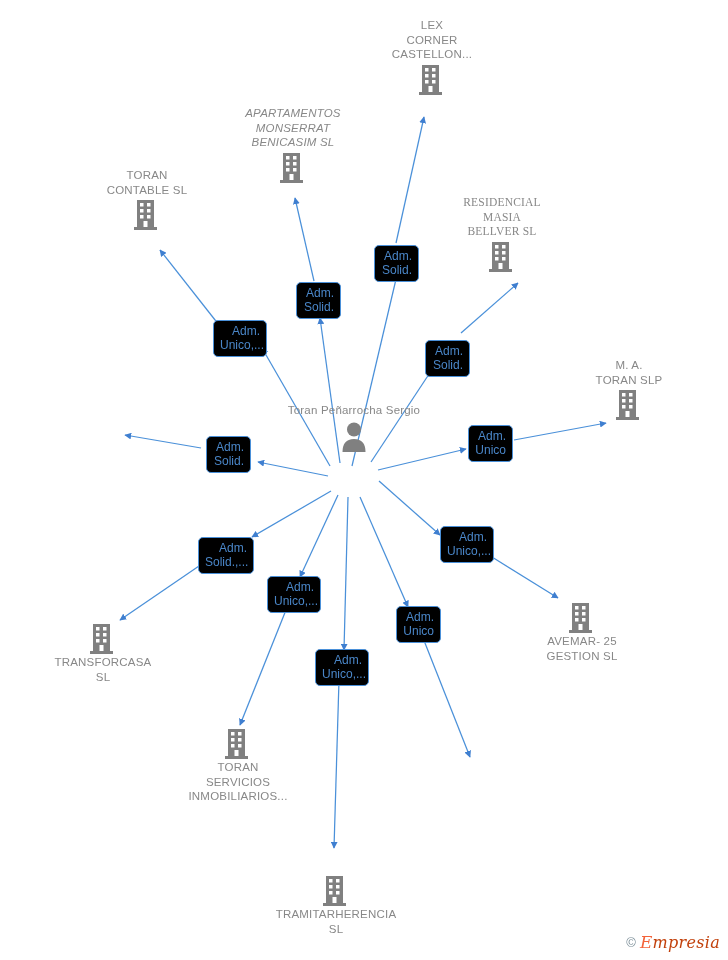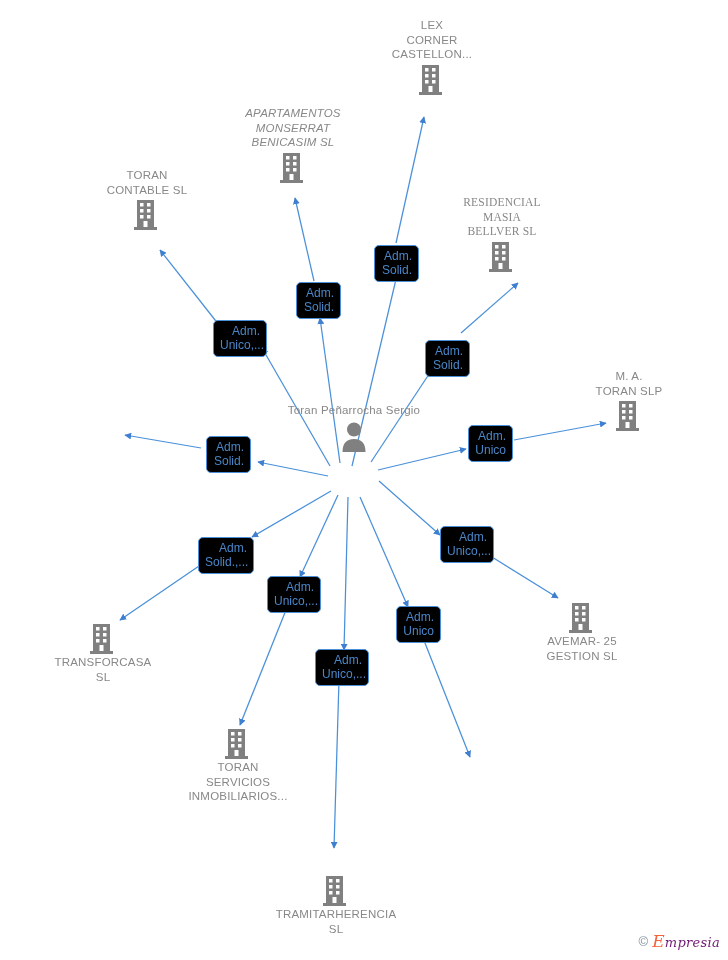--- a/index.html
+++ b/index.html
@@ -88,24 +88,24 @@
     font-size: 13px;
     vertical-align: 1px;
   }
   .watermark .wm-e {
     color: #f4633a;
     font-family: "DejaVu Serif", serif;
     font-style: italic;
     font-size: 17px;
   }
   .watermark .wm-rest {
-    color: #701a75;
+    color: #c2410c;
     font-family: "DejaVu Serif", serif;
     font-style: italic;
-    font-size: 13px;
+    font-size: 16px;
     letter-spacing: 0.3px;
   }
 </style>
 </head>
 <body>
 
 <div id="graph">
 
   <svg class="edges" viewBox="0 0 728 960" xmlns="http://www.w3.org/2000/svg">
     <defs>
@@ -208,21 +208,21 @@
         <rect x="15" y="6" width="3.5" height="3.5" fill="#fff"></rect>
         <rect x="8" y="12" width="3.5" height="3.5" fill="#fff"></rect>
         <rect x="15" y="12" width="3.5" height="3.5" fill="#fff"></rect>
         <rect x="8" y="18" width="3.5" height="3.5" fill="#fff"></rect>
         <rect x="15" y="18" width="3.5" height="3.5" fill="#fff"></rect>
         <rect x="11.5" y="24" width="4" height="6" fill="#fff"></rect>
       </svg>
     </span>
   </div>
 
-  <div class="node above" style="left:629px; top:369px;">
+  <div class="node above" style="left:629px; top:358px;">
     <span class="label">M. A.
 TORAN  SLP</span>
     <span class="glyph">
       <svg width="30" height="34" viewBox="0 0 30 34" xmlns="http://www.w3.org/2000/svg">
         <rect x="5" y="3" width="17" height="27" fill="#808080"></rect>
         <rect x="2" y="30" width="23" height="3" fill="#808080"></rect>
         <rect x="8" y="6" width="3.5" height="3.5" fill="#fff"></rect>
         <rect x="15" y="6" width="3.5" height="3.5" fill="#fff"></rect>
         <rect x="8" y="12" width="3.5" height="3.5" fill="#fff"></rect>
         <rect x="15" y="12" width="3.5" height="3.5" fill="#fff"></rect>

